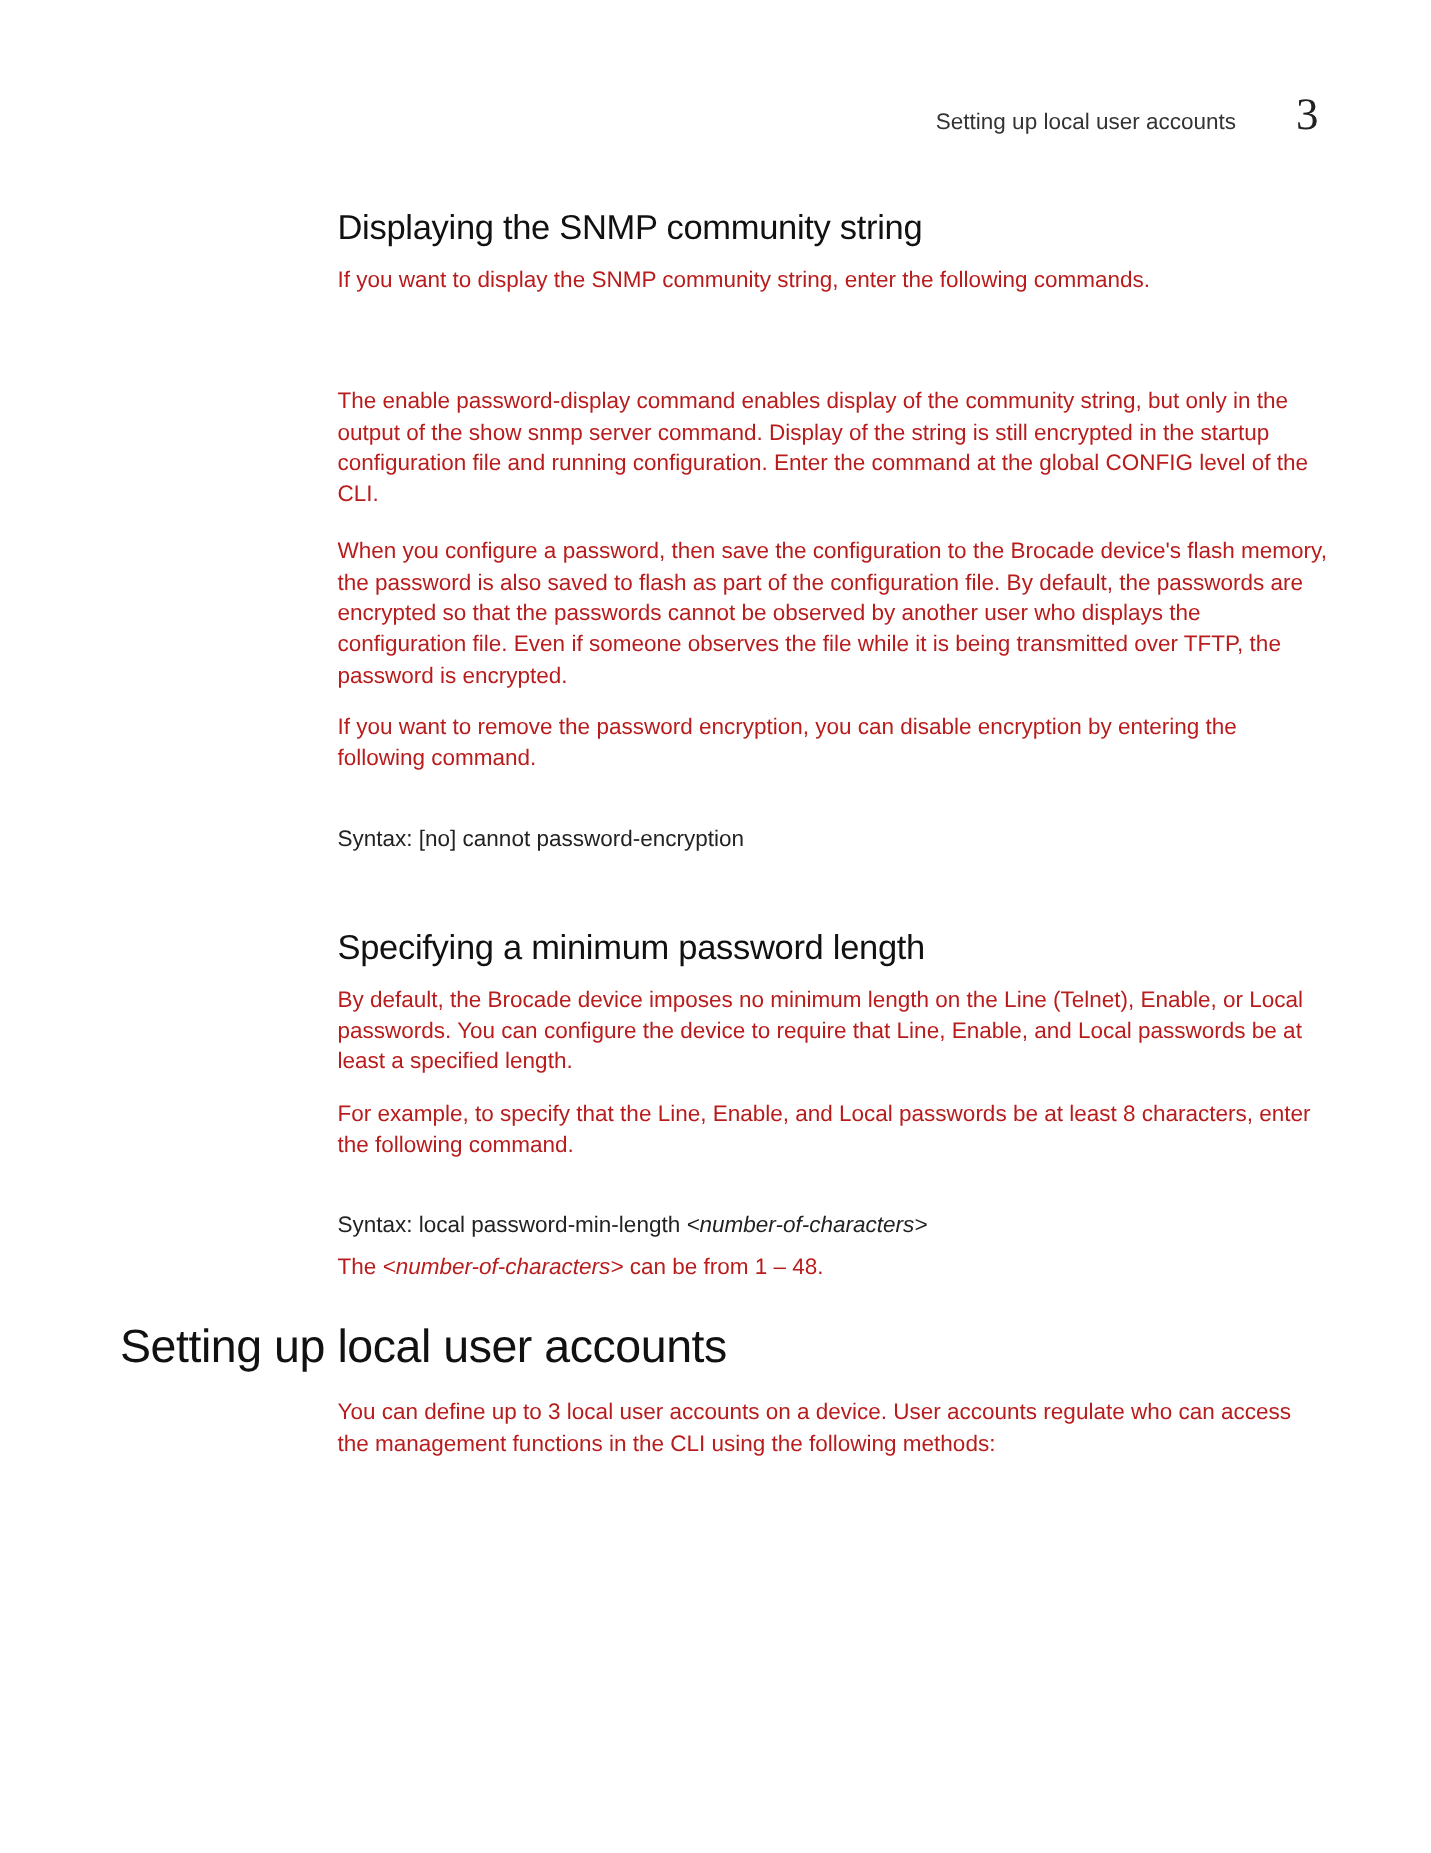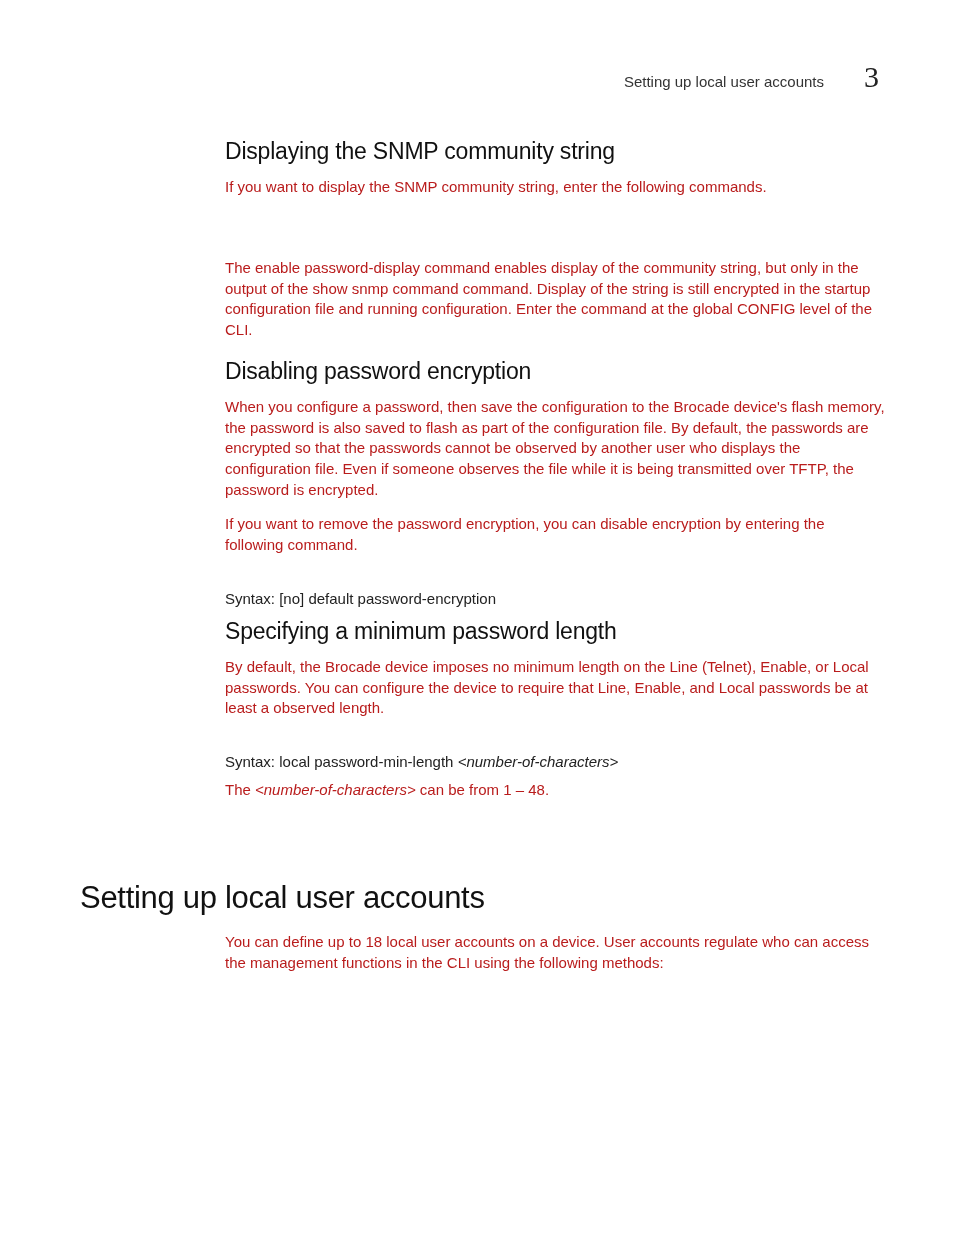--- a/index.html
+++ b/index.html
@@ -93,46 +93,46 @@
     <span class="chap">3</span>
   </div>
 
   <div class="content" style="top:138px;">
     <h2 class="section">Displaying the SNMP community string</h2>
     <p class="body">If you want to display the SNMP community string, enter the following commands.</p>
   </div>
 
   <div class="content" style="top:258px;">
     <p class="body">
-      <span>The </span><span class="bold">enable password-display</span><span> command enables display of the community string, but only in the output of the </span><span class="bold">show snmp command</span><span> command.  Display of the string is still encrypted in the startup configuration file and running configuration.  Enter the command at the global CONFIG level of the CLI.</span>
+      <span>The </span><span class="bold">enable password-display</span><span> command enables display of the community string, but only in the output of the </span><span class="bold">show snmp server</span><span> command.  Display of the string is still encrypted in the startup configuration file and running configuration.  Enter the command at the global CONFIG level of the CLI.</span>
     </p>
   </div>
 
   <div class="content" style="top:358px;">
-    <h2 class="section">Disabling password encryption</h2>
     <p class="body">When you configure a password, then save the configuration to the Brocade device's flash memory, the password is also saved to flash as part of the configuration file. By default, the passwords are encrypted so that the passwords cannot be observed by another user who displays the configuration file. Even if someone observes the file while it is being transmitted over TFTP, the password is encrypted.</p>
     <p class="body">If you want to remove the password encryption, you can disable encryption by entering the following command.</p>
     <div style="height:20px;"></div>
     <p class="syntax-line">
-      <span class="bold">Syntax:  </span><span>[no] </span><span class="bold">default password-encryption</span>
+      <span class="bold">Syntax:  </span><span>[no] </span><span class="bold">cannot password-encryption</span>
     </p>
   </div>
 
   <div class="content" style="top:618px;">
     <h2 class="section">Specifying a minimum password length</h2>
-    <p class="body">By default, the Brocade device imposes no minimum length on the Line (Telnet), Enable, or Local passwords. You can configure the device to require that Line, Enable, and Local passwords be at least a observed length.</p>
+    <p class="body">By default, the Brocade device imposes no minimum length on the Line (Telnet), Enable, or Local passwords. You can configure the device to require that Line, Enable, and Local passwords be at least a specified length.</p>
+    <p class="body">For example, to specify that the Line, Enable, and Local passwords be at least 8 characters, enter the following command.</p>
     <div style="height:20px;"></div>
     <p class="syntax-line">
       <span class="bold">Syntax:  </span><span class="bold">local password-min-length </span><span class="ital">&lt;number-of-characters&gt;</span>
     </p>
     <p class="body">
       <span>The </span><span class="ital">&lt;number-of-characters&gt;</span><span> can be from 1 – 48.</span>
     </p>
   </div>
 
   <div class="title-content" style="top:880px;">
     <h1 class="major">Setting up local user accounts</h1>
   </div>
   <div class="content" style="top:932px;">
-    <p class="body">You can define up to 18 local user accounts on a device. User accounts regulate who can access the management functions in the CLI using the following methods:</p>
+    <p class="body">You can define up to 3 local user accounts on a device. User accounts regulate who can access the management functions in the CLI using the following methods:</p>
   </div>
 
 </div>
 
 </body></html>

